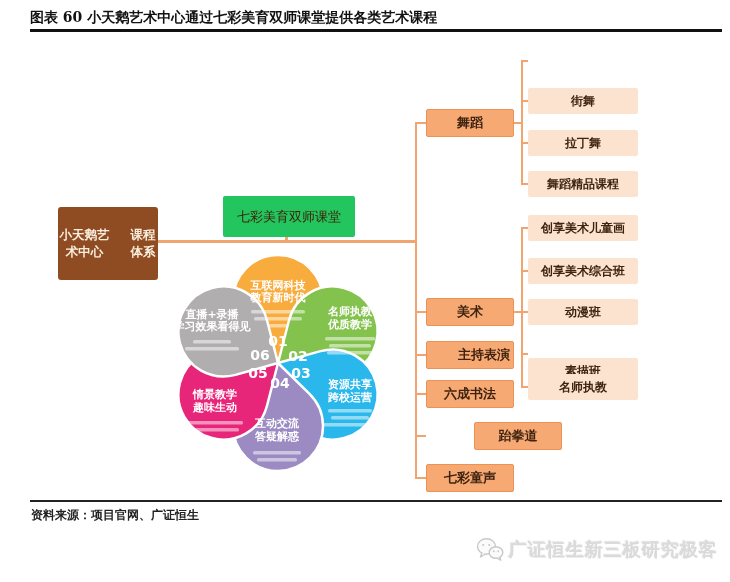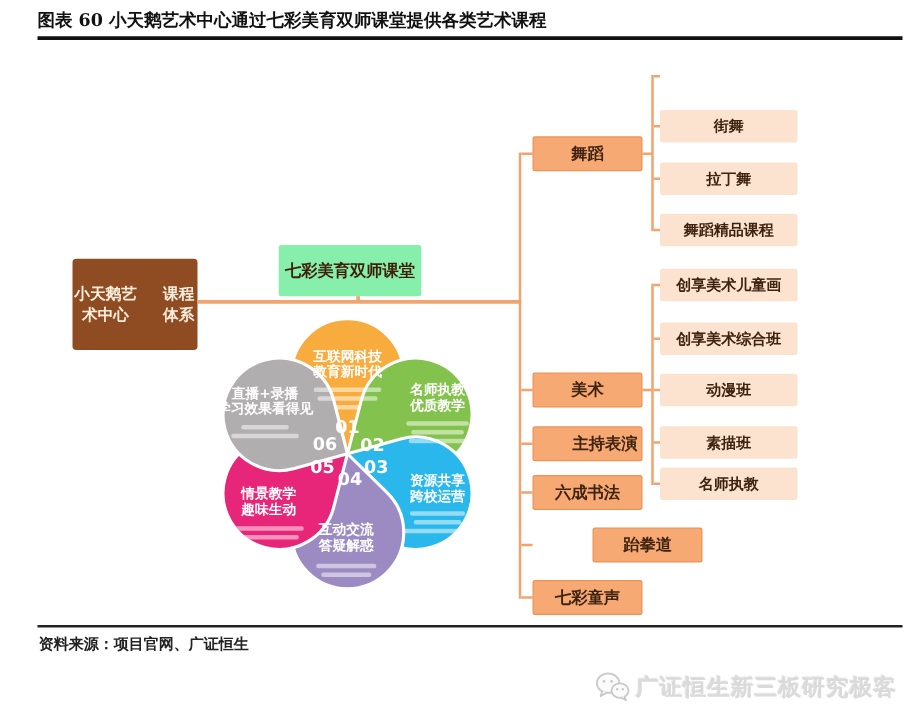--- a/index.html
+++ b/index.html
@@ -7,22 +7,22 @@
           font-family:"DejaVu Sans","Liberation Sans",sans-serif;}
   .fig-title{position:absolute;left:30px;top:8px;width:692px;font:bold 14px/18px "DejaVu Serif","Liberation Serif",serif;color:#111;}
   .title-rule{position:absolute;left:30px;top:29px;width:692px;height:3px;background:#111;}
   .bottom-rule{position:absolute;left:30px;top:500px;width:692px;height:2px;background:#222;}
   .source{position:absolute;left:31px;top:507px;font:bold 12px/16px "DejaVu Serif","Liberation Serif",serif;color:#222;}
 
   .box{position:absolute;box-sizing:border-box;display:flex;align-items:center;justify-content:center;
        text-align:center;border-radius:2px;}
   .root{left:58px;top:207px;width:100px;height:73px;background:#8F4B22;color:#F9EDDC;
         gap:17px;font-weight:bold;font-size:12.5px;border-radius:3px;}
-  .hub{left:223px;top:196px;width:114px;height:41px;background:#86efac;color:#3F1F08;
-       font-weight:bold;font-size:13px;}
+  .hub{left:223px;top:196px;width:132px;height:41px;background:#22c55e;color:#3F1F08;
+       font-weight:normal;font-size:13px;}
   .b2{left:426px;width:88px;height:28px;background:#F6A973;border:1.5px solid #EC9254;
       color:#3F2310;font-weight:bold;font-size:13px;}
   .b3{left:528px;width:110px;height:26px;background:#FBE3D0;color:#3F2310;font-weight:bold;font-size:12px;}
 
   .ln{position:absolute;background:#F0A470;}
 
   .flower{position:absolute;left:163px;top:248px;width:230px;height:230px;}
   .flower text{font-family:"DejaVu Sans","Liberation Sans",sans-serif;}
   .p-title{font-size:11px;font-weight:bold;fill:#ffffff;}
   .p-num{font-size:14px;font-weight:bold;fill:#ffffff;}
@@ -78,21 +78,21 @@
   <div class="box b2" style="top:422px;margin-left:48px;">跆拳道</div>
   <div class="box b2" style="top:464px;">七彩童声</div>
 
   <div class="box b3" style="top:88px;">街舞</div>
   <div class="box b3" style="top:130px;">拉丁舞</div>
   <div class="box b3" style="top:171px;">舞蹈精品课程</div>
 
   <div class="box b3" style="top:215px;">创享美术儿童画</div>
   <div class="box b3" style="top:258px;">创享美术综合班</div>
   <div class="box b3" style="top:299px;">动漫班</div>
-  <div class="box b3" style="top:341px;">素描班</div>
+  <div class="box b3" style="top:358px;">素描班</div>
   <div class="box b3" style="top:374px;">名师执教</div>
 
   <svg class="flower" viewBox="-115 -115 230 230">
     <g stroke="#ffffff" stroke-width="2.5" stroke-linejoin="round">
       <path d="M0 0 L-31.5 -30.9 A45 45 0 1 1 31.5 -30.9 Z" transform="rotate(0)" fill="#F8AC3E"></path>
       <path d="M0 0 L-31.5 -30.9 A45 45 0 1 1 31.5 -30.9 Z" transform="rotate(60)" fill="#83C24C"></path>
       <path d="M0 0 L-31.5 -30.9 A45 45 0 1 1 31.5 -30.9 Z" transform="rotate(120)" fill="#29B7EC"></path>
       <path d="M0 0 L-31.5 -30.9 A45 45 0 1 1 31.5 -30.9 Z" transform="rotate(180)" fill="#9C8BC3"></path>
       <path d="M0 0 L-31.5 -30.9 A45 45 0 1 1 31.5 -30.9 Z" transform="rotate(240)" fill="#E72579"></path>
       <path d="M0 0 L-31.5 -30.9 A45 45 0 1 1 31.5 -30.9 Z" transform="rotate(300)" fill="#B1AEAF"></path>

